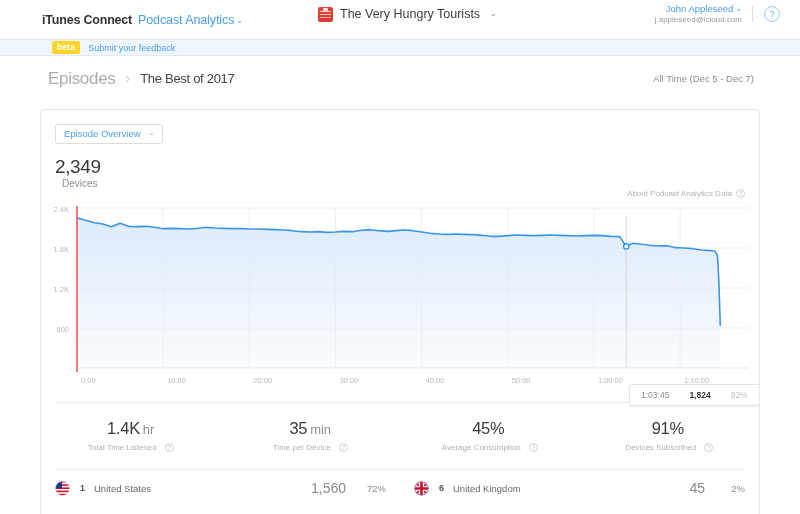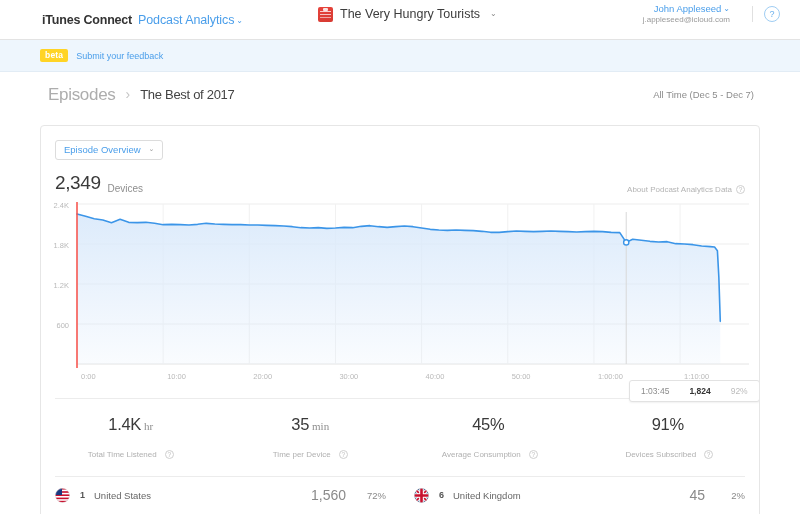--- a/index.html
+++ b/index.html
@@ -41,41 +41,41 @@
     background:rgba(255,255,255,.75);
     box-shadow:0 3px 0 rgba(255,255,255,.7), 0 6px 0 rgba(255,255,255,.55);
   }
   .show-art:after{
     content:""; position:absolute; left:5px; top:1px; width:5px; height:3px;
     background:rgba(255,255,255,.85); border-radius:1px;
   }
   .show-name { font-size:12.5px; color:#3c3c3c; }
 
   .account-block {
-    position:absolute; right:70px; top:0; height:28px;
+    position:absolute; right:58px; top:0; height:28px;
     display:flex; flex-direction:column; justify-content:center; align-items:flex-end;
     line-height:1.15;
   }
   .account-name { font-size:9.5px; color:#4a9eea; }
   .account-mail { font-size:8px; color:#9a9a9a; }
   .nav-divider {
     position:absolute; right:47px; top:6px; width:1px; height:16px; background:#e0e0e0;
   }
   .help-circle {
     position:absolute; right:20px; top:6px;
     width:16px; height:16px; border-radius:50%;
     border:1px solid #9fcdf3; color:#6bb0ec;
     font-size:9px; display:flex; align-items:center; justify-content:center;
   }
 
   
   .betabar {
-    height:32px; background:#eef6fd;
+    height:16px; background:#eef6fd;
     display:flex; align-items:center; gap:8px;
-    padding-left:40px;
+    padding-left:52px;
     border-bottom:1px solid #e2ecf5;
   }
   .beta-badge {
     background:#ffd426; color:#ffffff;
     font-size:8.5px; font-weight:bold;
     padding:1.5px 5px 2px; border-radius:2px; letter-spacing:.2px;
   }
   .beta-link { font-size:9px; color:#4a9eea; }
 
   
@@ -105,22 +105,23 @@
   .dropdown-row { padding:13px 0 0 14px; }
   .dropdown {
     display:inline-flex; align-items:center; gap:6px;
     border:1px solid #dcdcdc; border-radius:3px;
     background:#fff; padding:3px 8px 4px 8px;
     font-size:9.5px; color:#4a9eea;
   }
   .dropdown .caret { color:#9a9a9a; font-size:7px; }
 
   .metric-row {
-    display:flex; align-items:flex-end;
+    display:flex; align-items:flex-start;
     padding:12px 14px 0 14px;
+    flex-direction:column;
   }
   .metric-big { font-size:19px; color:#3a3a3a; letter-spacing:-.4px; }
   .metric-unit { font-size:10px; color:#8e8e8e; margin-left:7px; }
   .about-link {
     margin-left:auto; font-size:8px; color:#b4b4b4;
     display:flex; align-items:center; gap:4px;
   }
   .mini-q {
     width:9px; height:9px; border-radius:50%;
     border:1px solid #cfcfcf; color:#bdbdbd;
@@ -143,23 +144,23 @@
   .tt-val { color:#333; font-weight:bold; }
   .tt-pct { color:#bcbcbc; }
 
   
   .divider { height:1px; background:#ececec; margin:0 14px; }
   .stats {
     display:flex; padding:16px 0 17px 0;
   }
   .stat { flex:1; text-align:center; }
   .stat-val { font-size:16.5px; color:#3a3a3a; letter-spacing:-.3px; }
-  .stat-val .u { font-size:11px; color:#8e8e8e; margin-left:3px; letter-spacing:0;font-family:Liberation Serif, serif; }
+  .stat-val .u { font-size:13px; color:#8e8e8e; margin-left:3px; letter-spacing:0; }
   .stat-lab {
-    margin-top:16px; font-size:8px; color:#b0b0b0;
+    margin-top:5px; font-size:8px; color:#b0b0b0;
     display:flex; align-items:center; justify-content:center; gap:8px;
   }
 
   
   .countries-title { font-size:10.5px; color:#7b7b7b; padding:13px 0 0 14px; }
   .country-grid {
     display:flex; padding:10px 14px 0 14px; gap:0;
   }
   .country-col { flex:1; display:flex; align-items:center; }
   .flag { width:15px; height:15px; border-radius:50%; flex:none; overflow:hidden; position:relative; }

